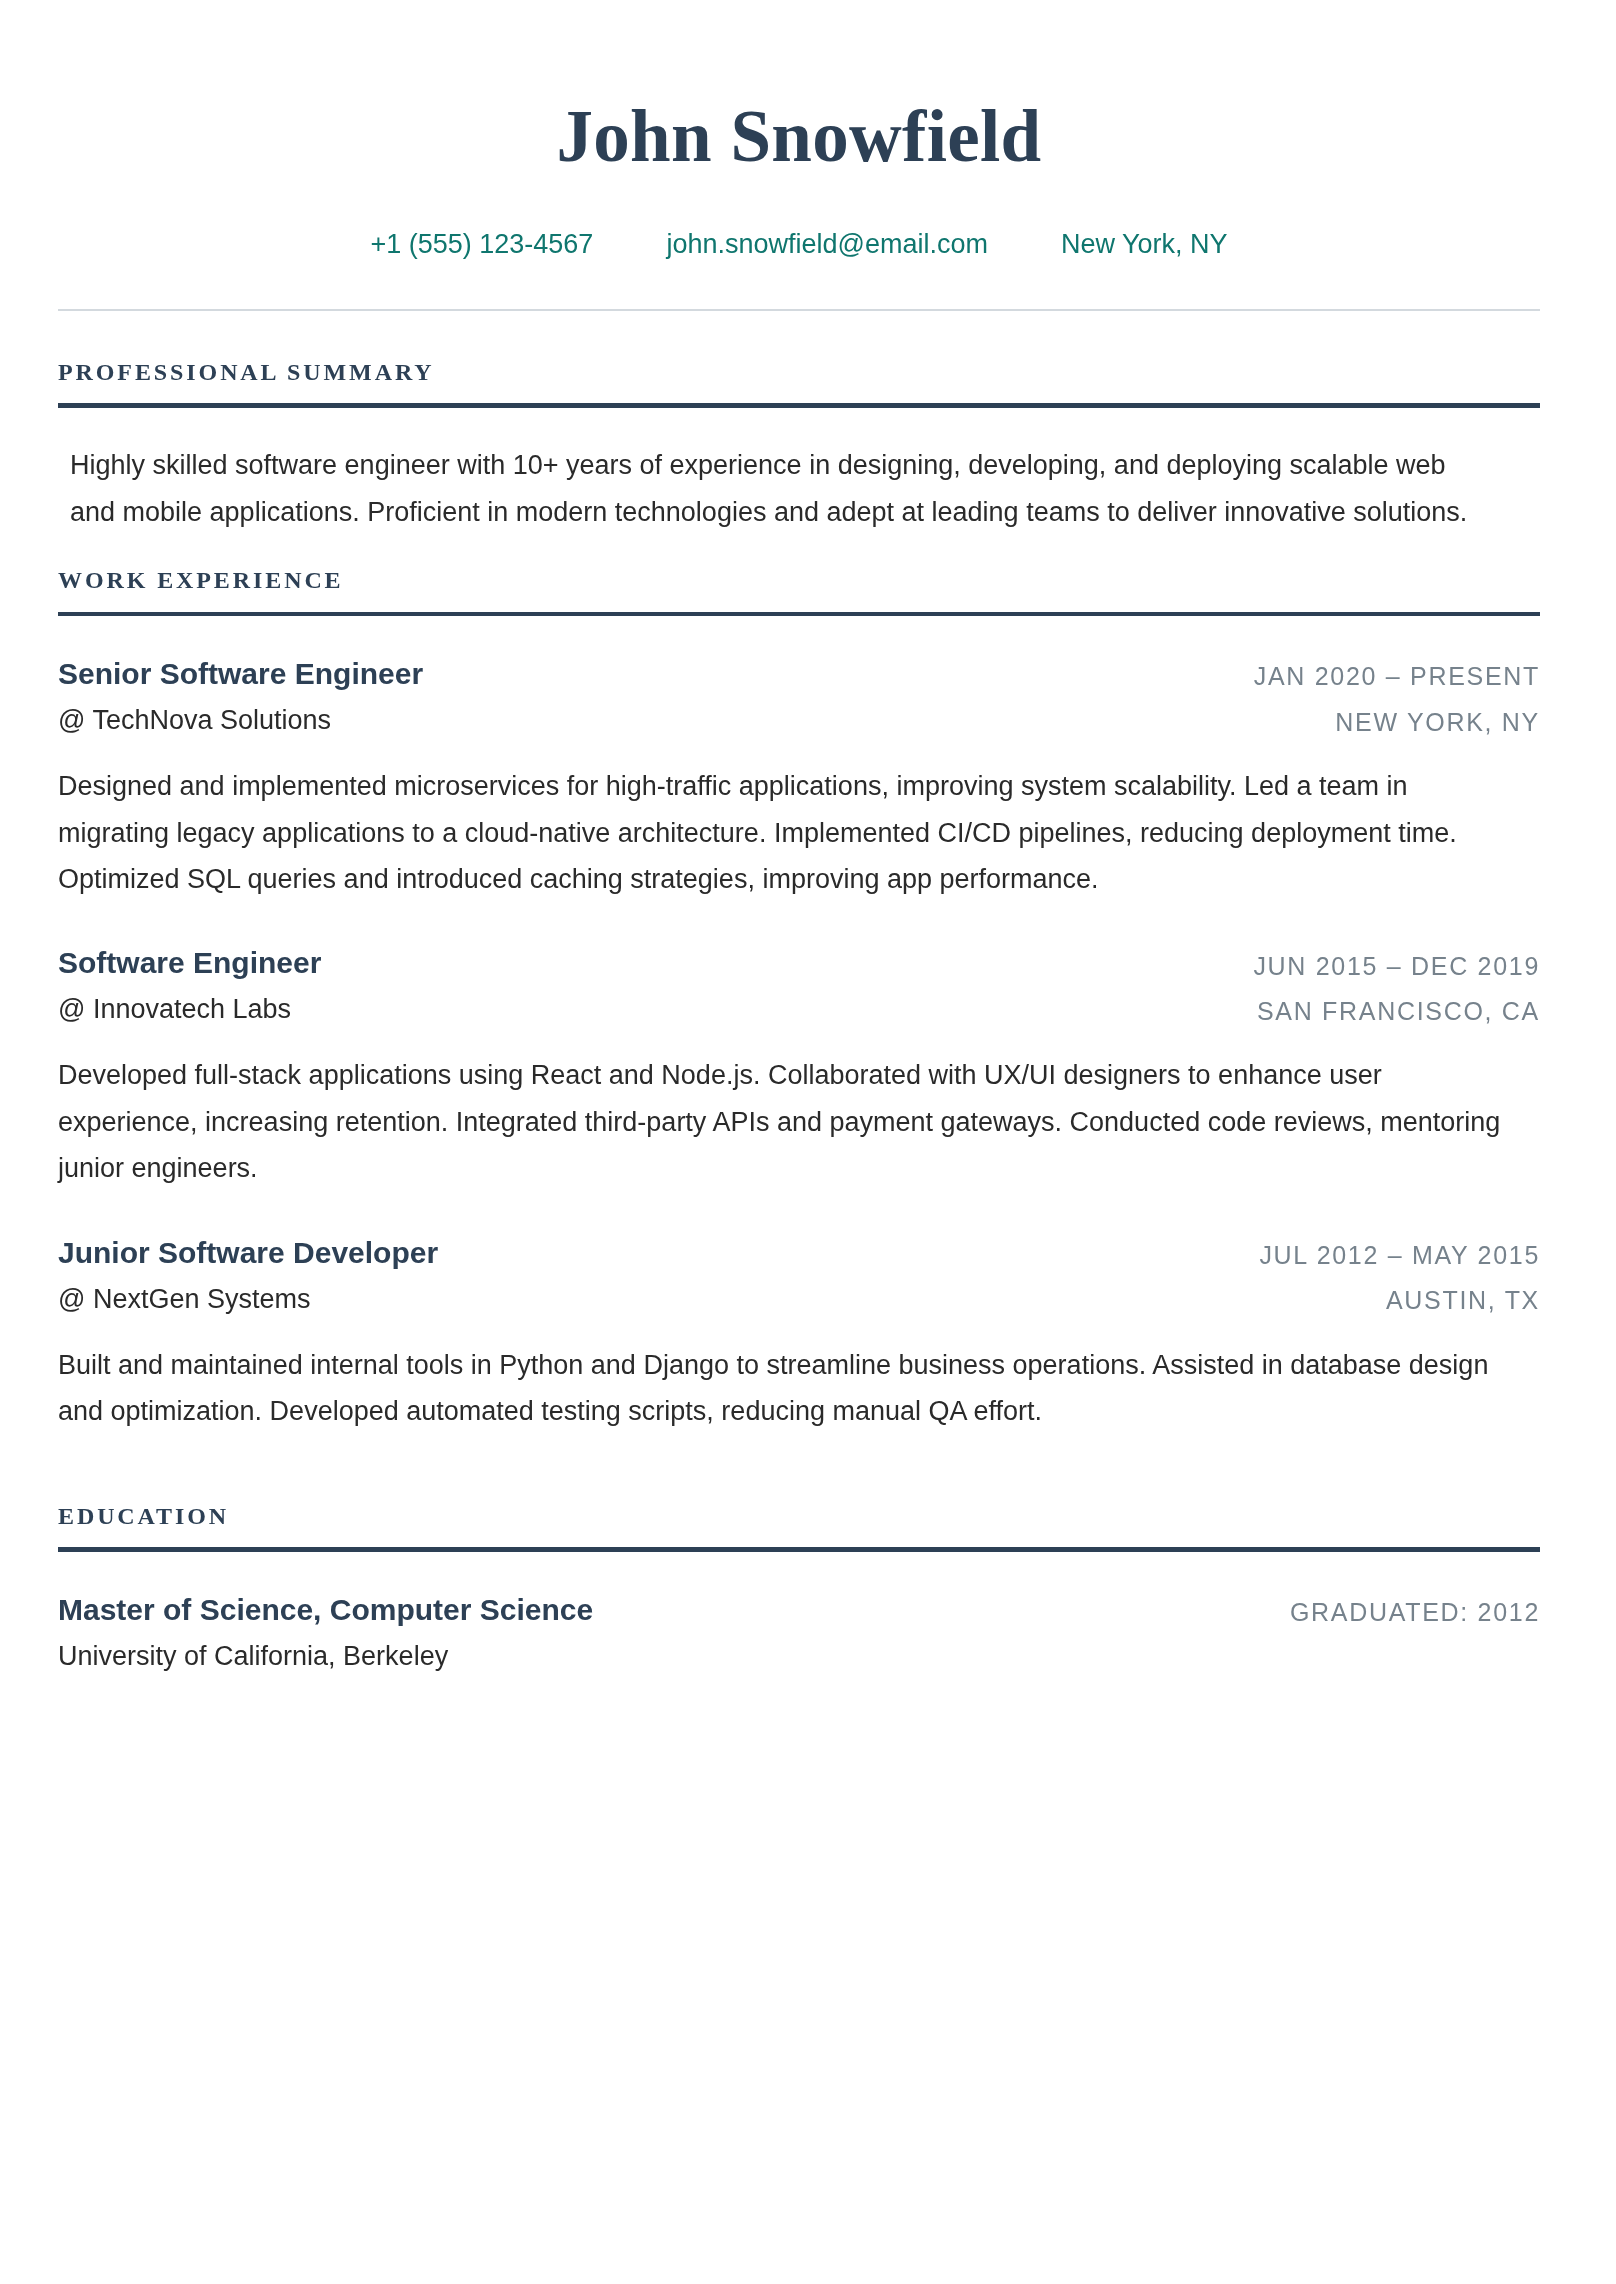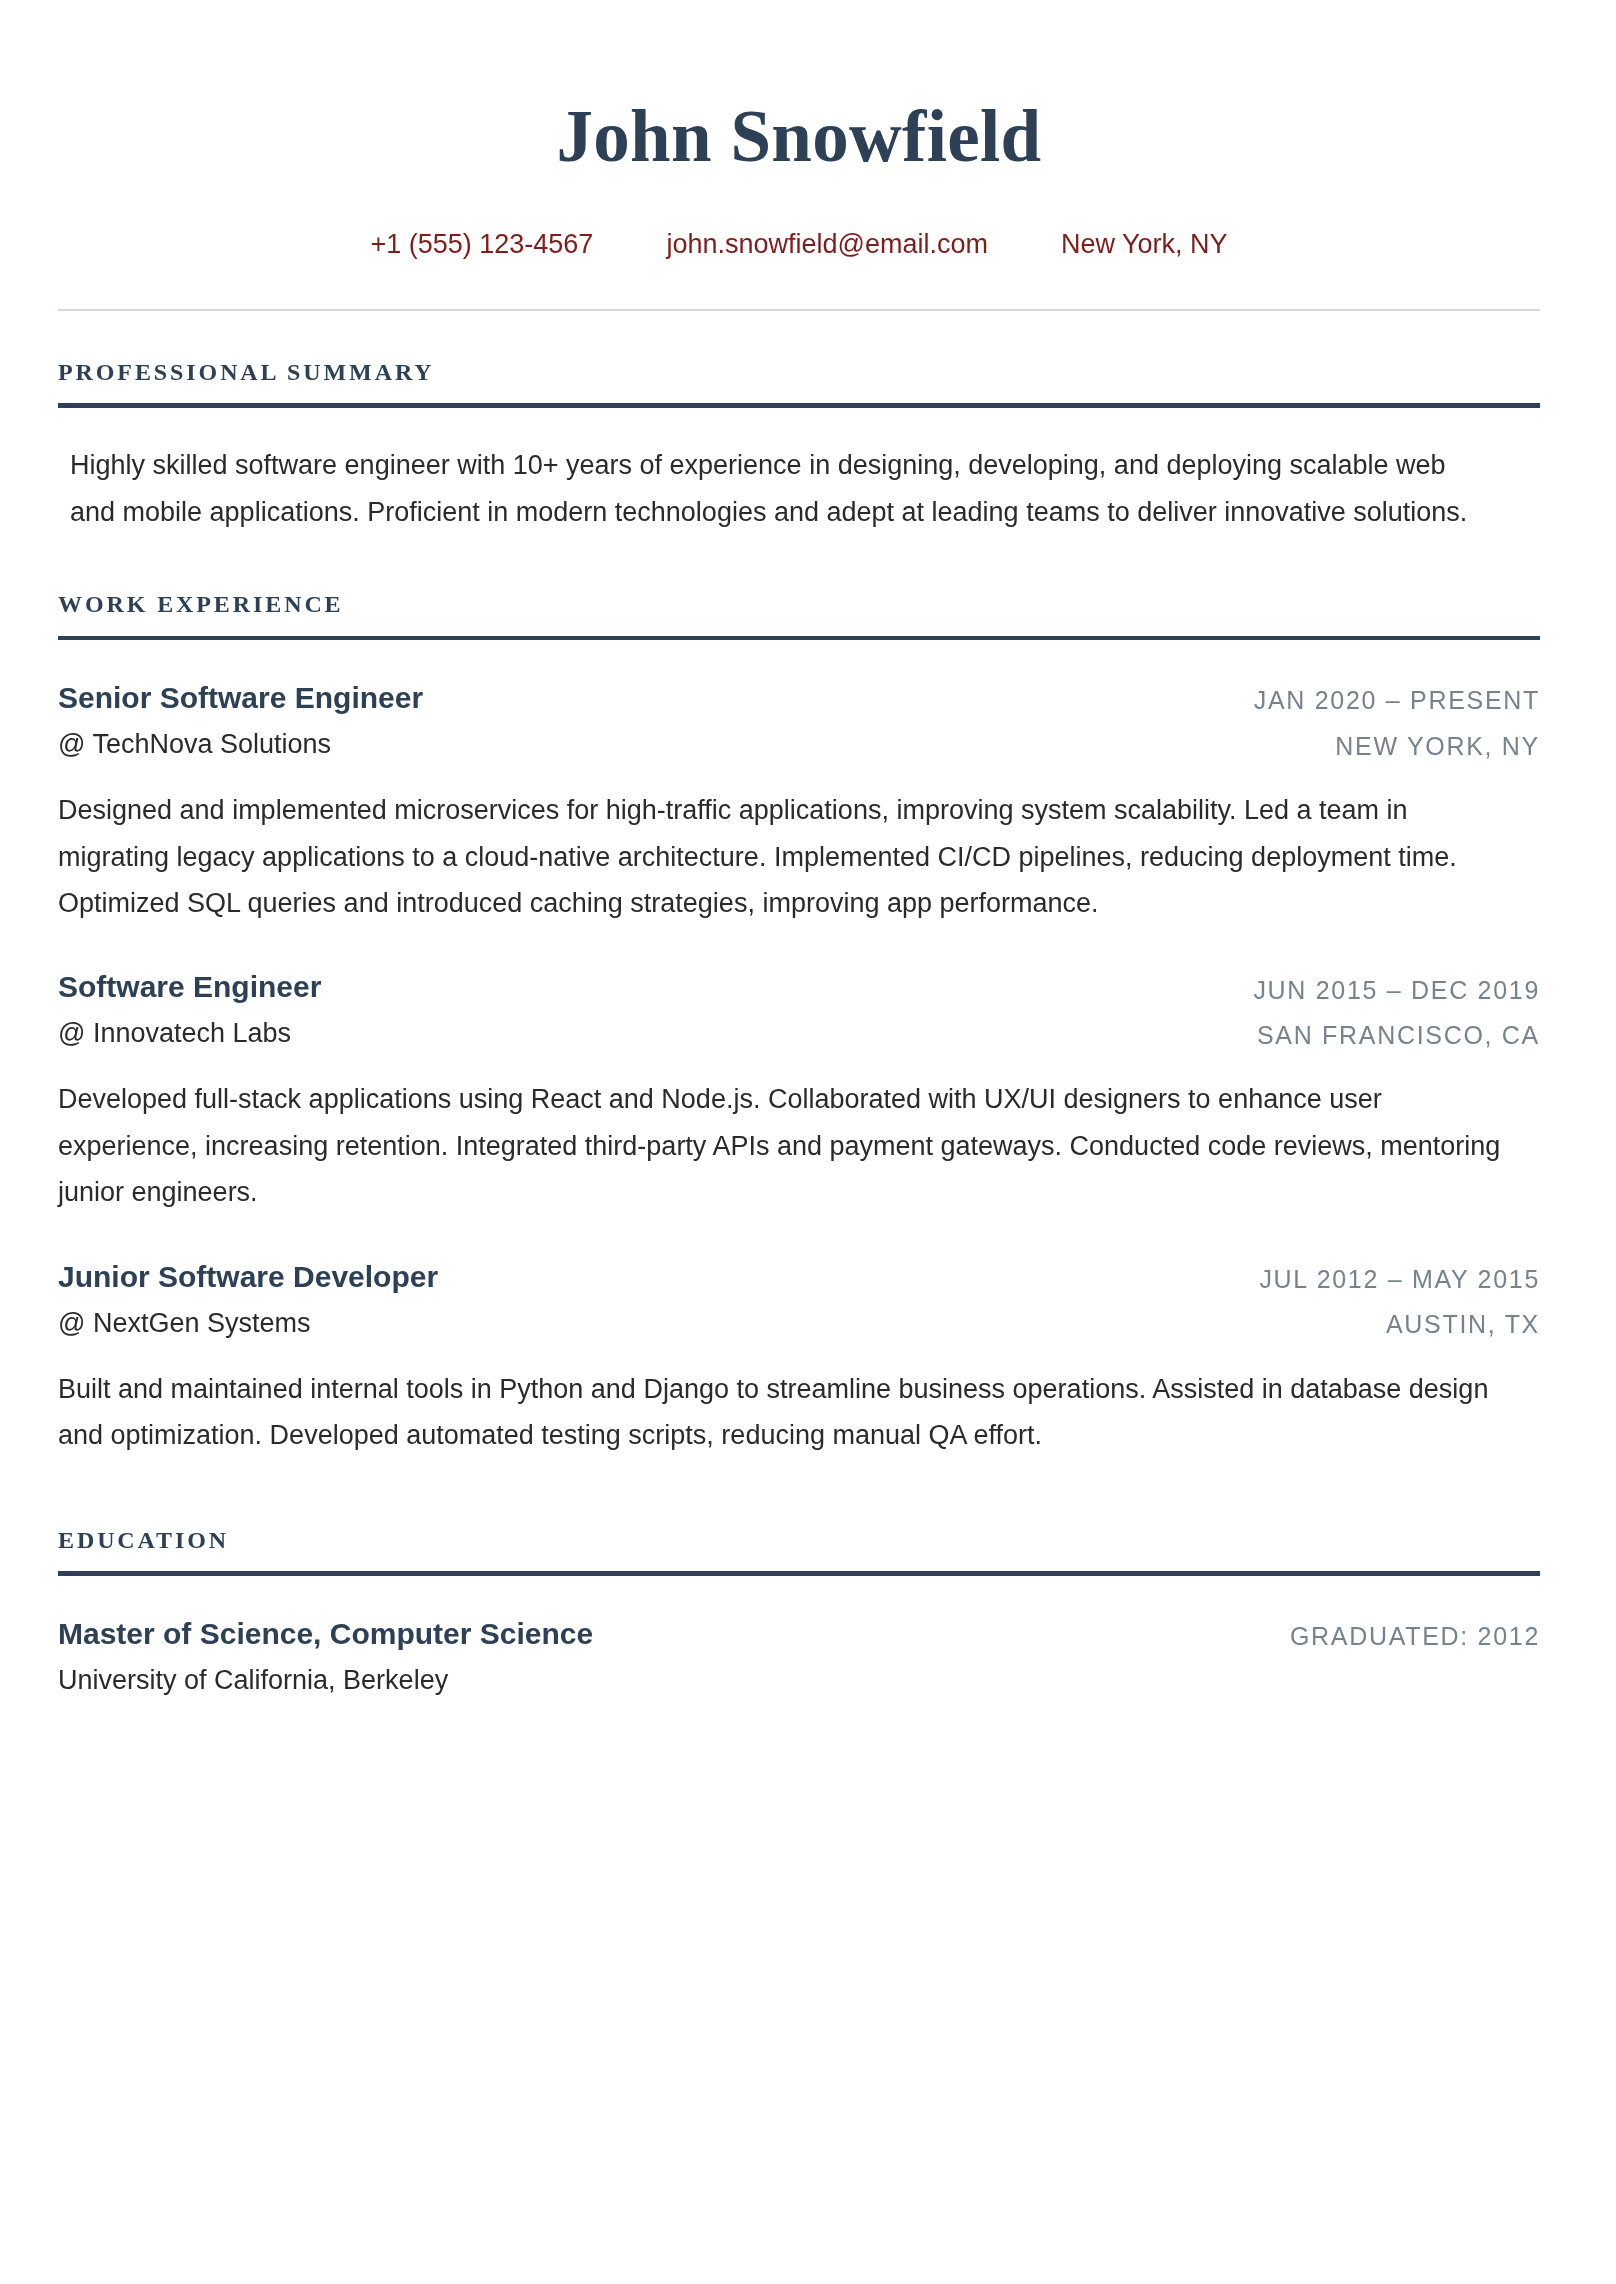--- a/index.html
+++ b/index.html
@@ -32,41 +32,41 @@
     text-align: center;
     margin: 0 0 49px 0;
     letter-spacing: 0.3px;
   }
   .contact-row {
     display: flex;
     justify-content: center;
     align-items: baseline;
     flex-wrap: wrap;
     gap: 0 73px;
-    color: #7f1d1d;
+    color: #0f766e;
     font-size: 27px;
     line-height: 1.5;
   }
   .contact-row + .contact-row {
     margin-top: 14.3px;
   }
   .contact-item {
     white-space: nowrap;
   }
   .header-rule {
     height: 2px;
     background: #d3d9de;
     margin: 44px 0 0 0;
   }
 
   
   .section {
     margin-top: 48px;
   }
-  .section.work { margin-top: 56px; }
+  .section.work { margin-top: 32px; }
   .section.education { margin-top: 68px; }
 
   .section-title {
     font-family: "Liberation Serif", serif;
     font-weight: 700;
     font-size: 24px;
     letter-spacing: 2.9px;
     color: #2d4055;
     text-transform: uppercase;
     margin: 0;

